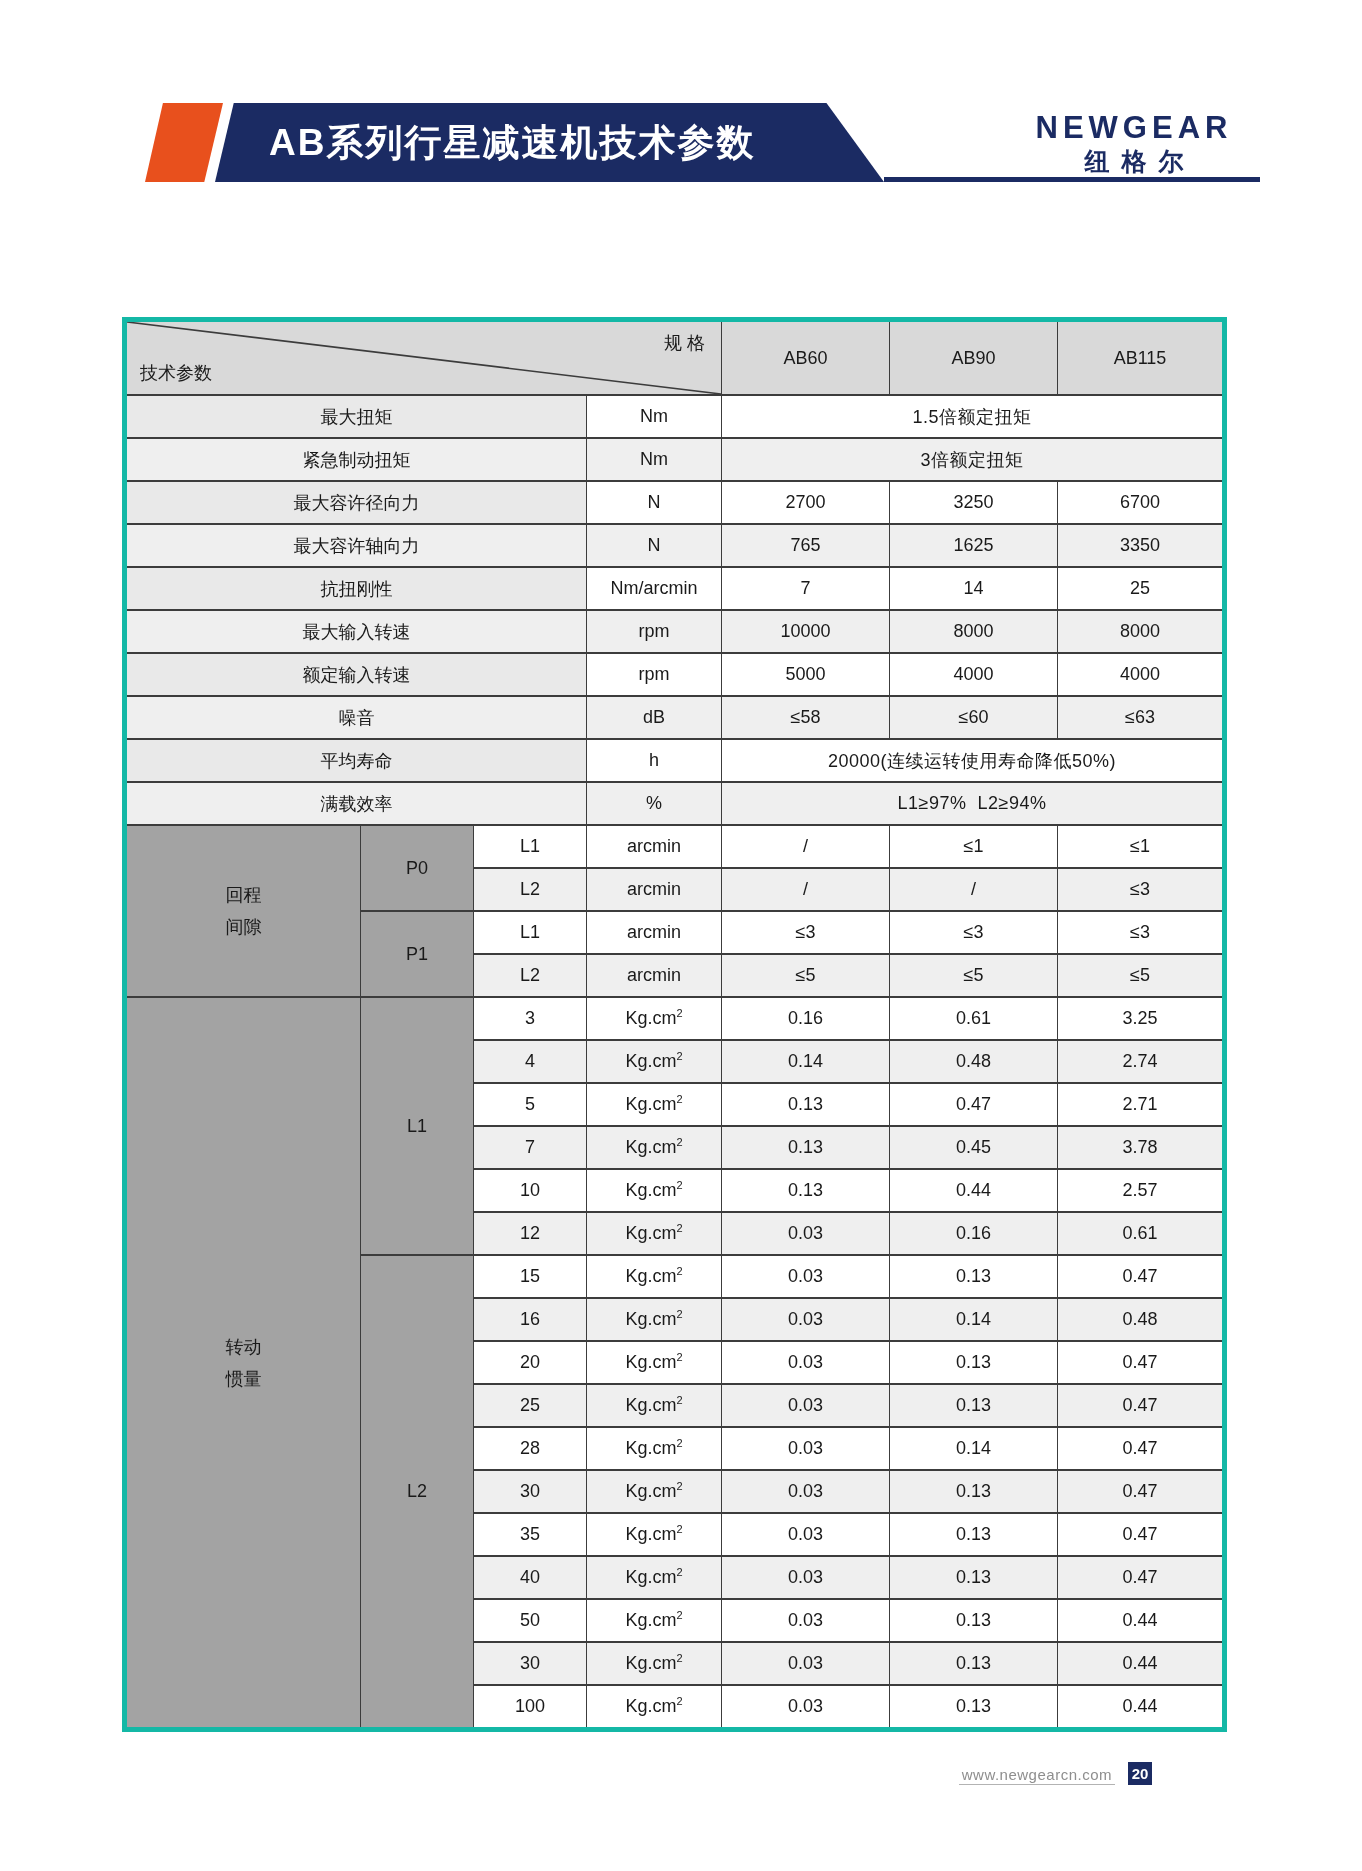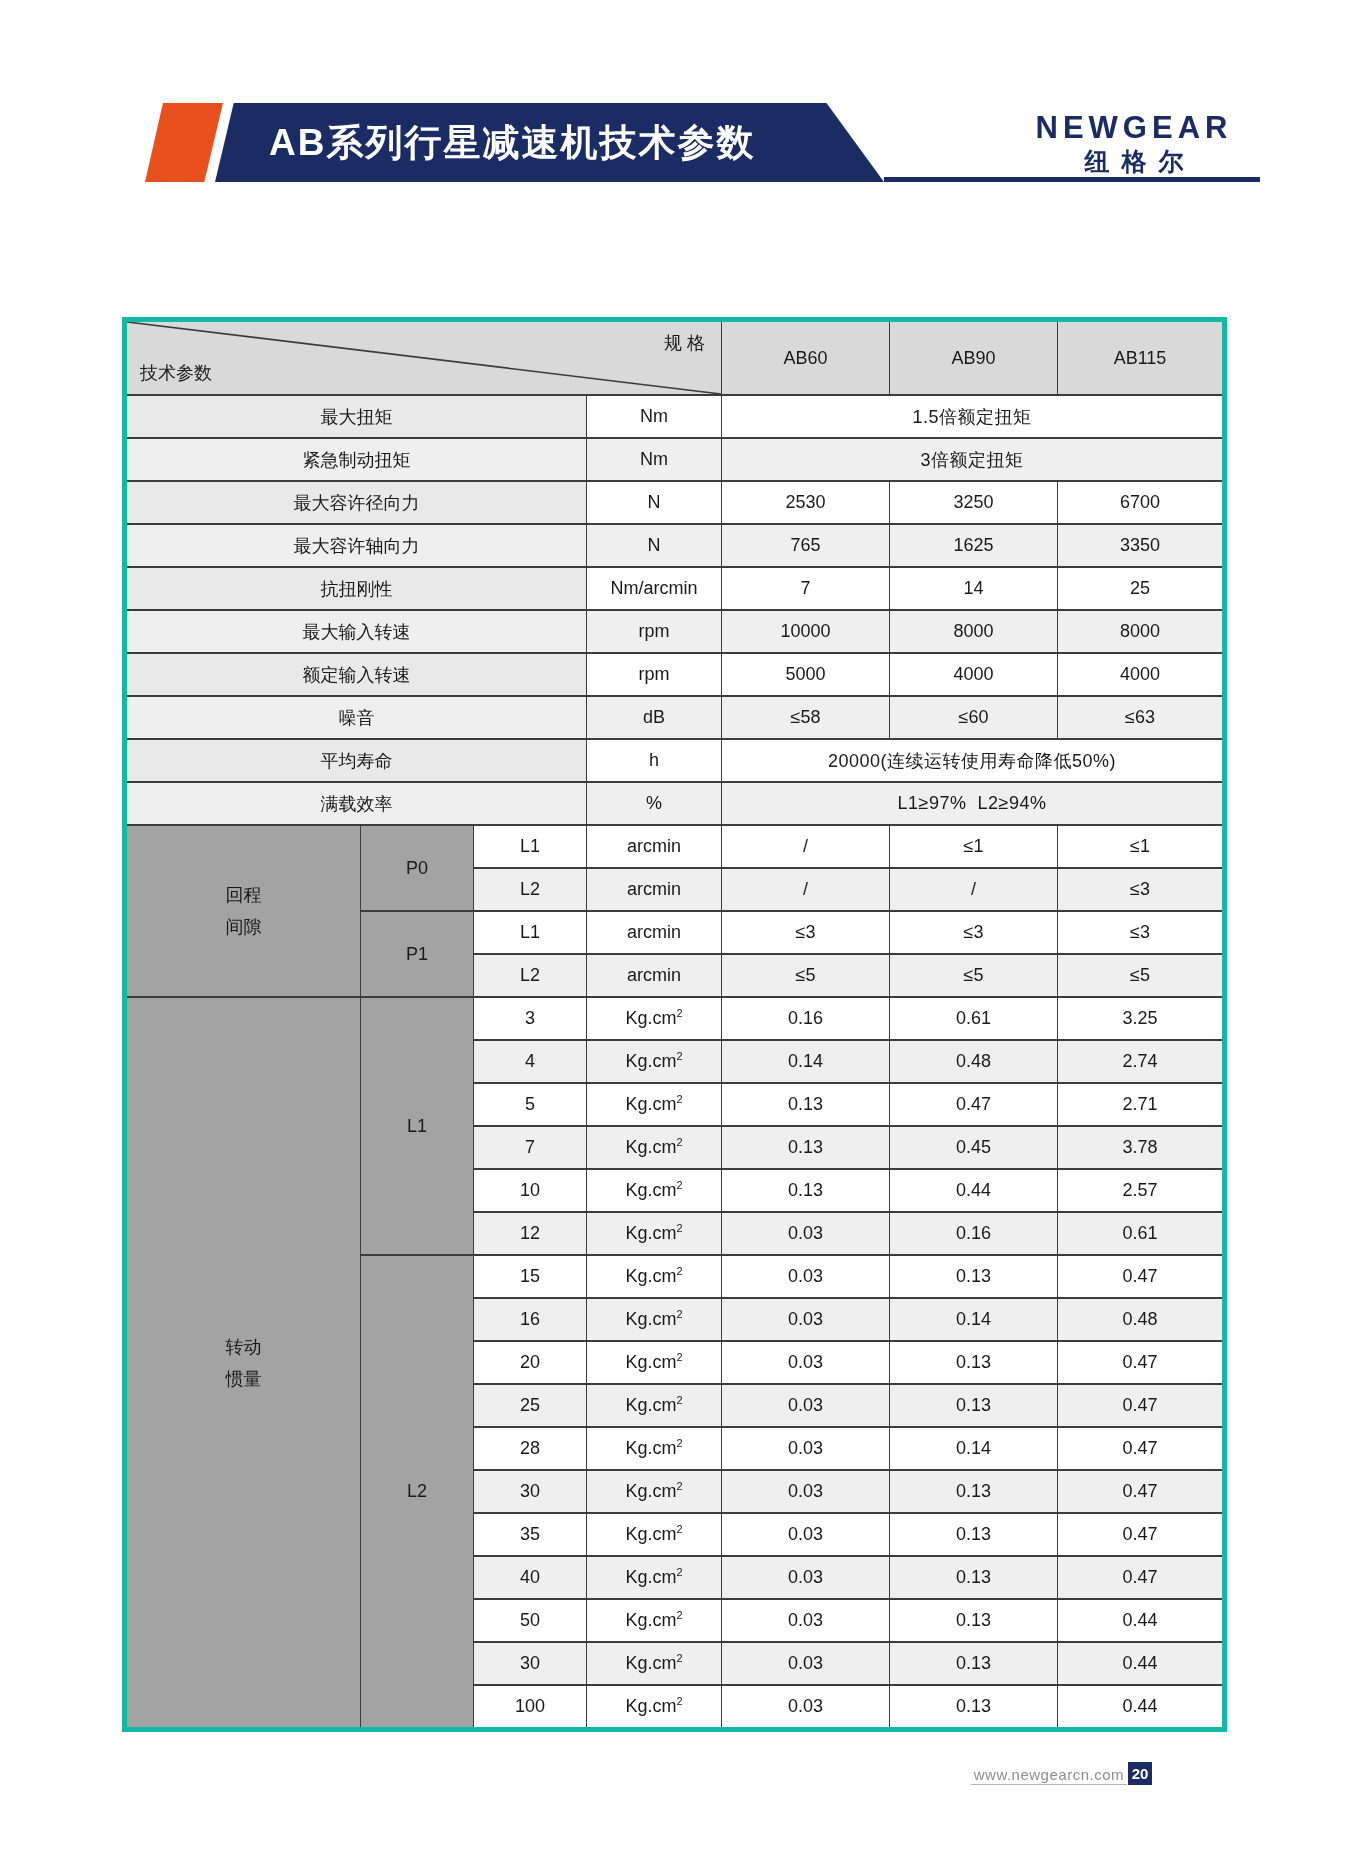--- a/index.html
+++ b/index.html
@@ -52,21 +52,21 @@
   .corner svg{position:absolute;left:0;top:0;width:100%;height:100%;display:block;}
   .corner-spec{position:absolute;top:9px;right:16px;font-size:18px;}
   .corner-param{position:absolute;bottom:9px;left:13px;font-size:18px;}
   td .stack{line-height:1;margin:14px 0;}
   table.spec sup{font-size:11px;vertical-align:super;line-height:0;}
   td.val-merged{letter-spacing:.5px;}
 
   
   .footer{
     position:absolute;right:136px;top:1761px;height:24px;
-    display:flex;align-items:flex-end;
+    display:flex;align-items:flex-end;gap:12px;
   }
   .url{
     font-size:15px;color:#8e8e8e;border-bottom:1px solid #b3b3b3;
     padding:0 3px 2px 3px;letter-spacing:.5px;line-height:1;
   }
   .pageno{
     width:24px;height:23px;background:#1b2b63;color:#ffffff;
     font-size:15px;font-weight:700;display:flex;align-items:center;justify-content:center;
     margin-left:1px;
   }
@@ -117,21 +117,21 @@
           <td colspan="3" class="val-merged">1.5倍额定扭矩</td>
         </tr>
         <tr class="alt">
           <td colspan="3" class="name">紧急制动扭矩</td>
           <td>Nm</td>
           <td colspan="3" class="val-merged">3倍额定扭矩</td>
         </tr>
         <tr>
           <td colspan="3" class="name">最大容许径向力</td>
           <td>N</td>
-          <td>2530</td>
+          <td>2700</td>
           <td>3250</td>
           <td>6700</td>
         </tr>
         <tr class="alt">
           <td colspan="3" class="name">最大容许轴向力</td>
           <td>N</td>
           <td>765</td>
           <td>1625</td>
           <td>3350</td>
         </tr>

